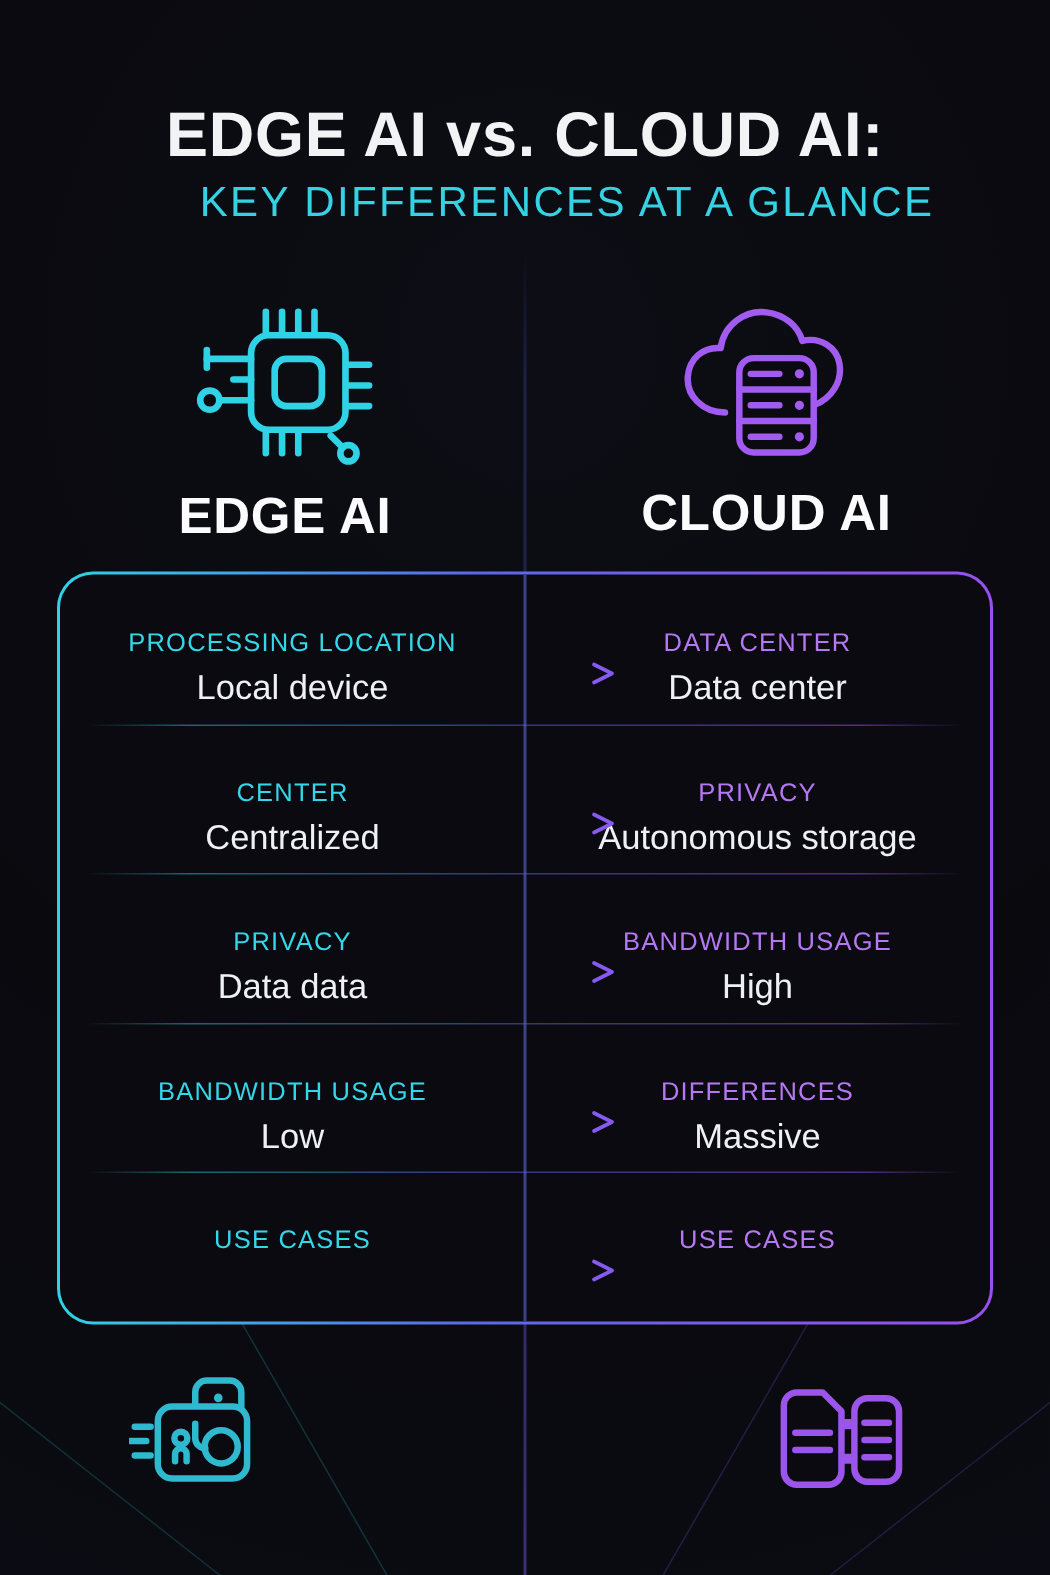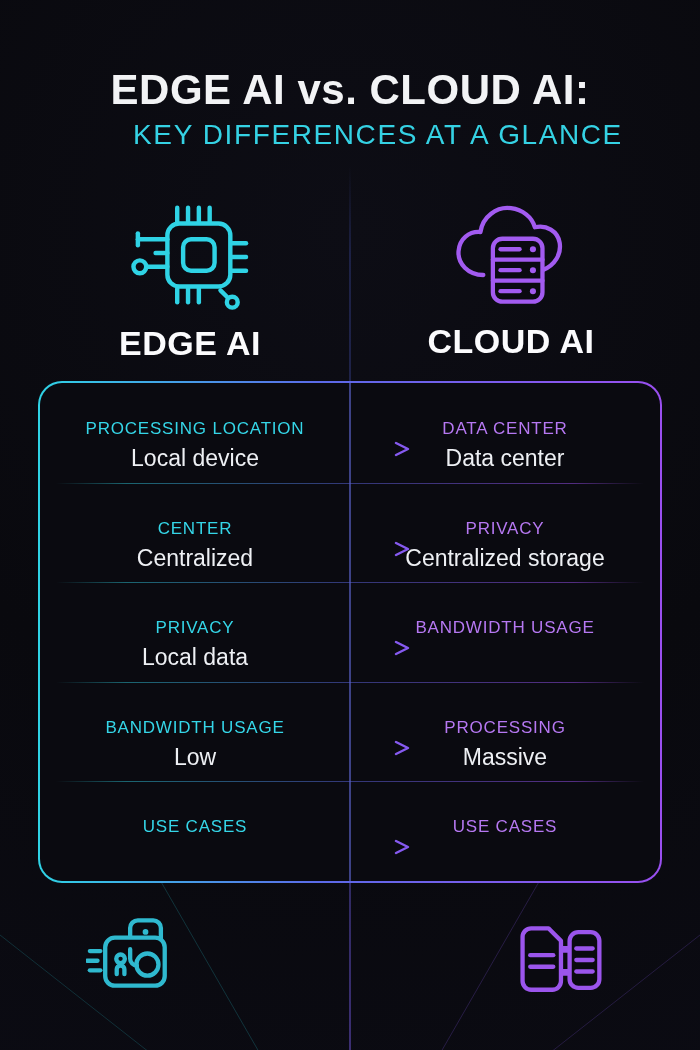--- a/index.html
+++ b/index.html
@@ -161,49 +161,50 @@
         <div class="cell">
           <div class="attr-label cyan">CENTER</div>
           <div class="attr-value">Centralized</div>
         </div>
         <svg class="arrow-svg" viewBox="0 0 168 18">
           <line x1="2" y1="9" x2="152" y2="9" stroke="url(#arrowGrad)" stroke-width="2.5"></line>
           <path d="M146,3 L158,9 L146,15" fill="none" stroke="#865af0" stroke-width="2.5" stroke-linecap="round" stroke-linejoin="round"></path>
         </svg>
         <div class="cell">
           <div class="attr-label purple">PRIVACY</div>
-          <div class="attr-value">Centralized storage</div>
+          <div class="attr-value">Autonomous storage</div>
         </div>
       </div>
 
       <div class="row">
         <div class="cell">
           <div class="attr-label cyan">PRIVACY</div>
-          <div class="attr-value">Local data</div>
+          <div class="attr-value">Data data</div>
         </div>
         <svg class="arrow-svg" viewBox="0 0 168 18">
           <line x1="2" y1="9" x2="152" y2="9" stroke="url(#arrowGrad)" stroke-width="2.5"></line>
           <path d="M146,3 L158,9 L146,15" fill="none" stroke="#865af0" stroke-width="2.5" stroke-linecap="round" stroke-linejoin="round"></path>
         </svg>
         <div class="cell">
           <div class="attr-label purple">BANDWIDTH USAGE</div>
+          <div class="attr-value">High</div>
         </div>
       </div>
 
       <div class="row">
         <div class="cell">
           <div class="attr-label cyan">BANDWIDTH USAGE</div>
           <div class="attr-value">Low</div>
         </div>
         <svg class="arrow-svg" viewBox="0 0 168 18">
           <line x1="2" y1="9" x2="152" y2="9" stroke="url(#arrowGrad)" stroke-width="2.5"></line>
           <path d="M146,3 L158,9 L146,15" fill="none" stroke="#865af0" stroke-width="2.5" stroke-linecap="round" stroke-linejoin="round"></path>
         </svg>
         <div class="cell">
-          <div class="attr-label purple">PROCESSING</div>
+          <div class="attr-label purple">DIFFERENCES</div>
           <div class="attr-value">Massive</div>
         </div>
       </div>
 
       <div class="row">
         <div class="cell">
           <div class="attr-label cyan">USE CASES</div>
         </div>
         <svg class="arrow-svg" viewBox="0 0 168 18">
           <line x1="2" y1="9" x2="152" y2="9" stroke="url(#arrowGrad)" stroke-width="2.5"></line>

